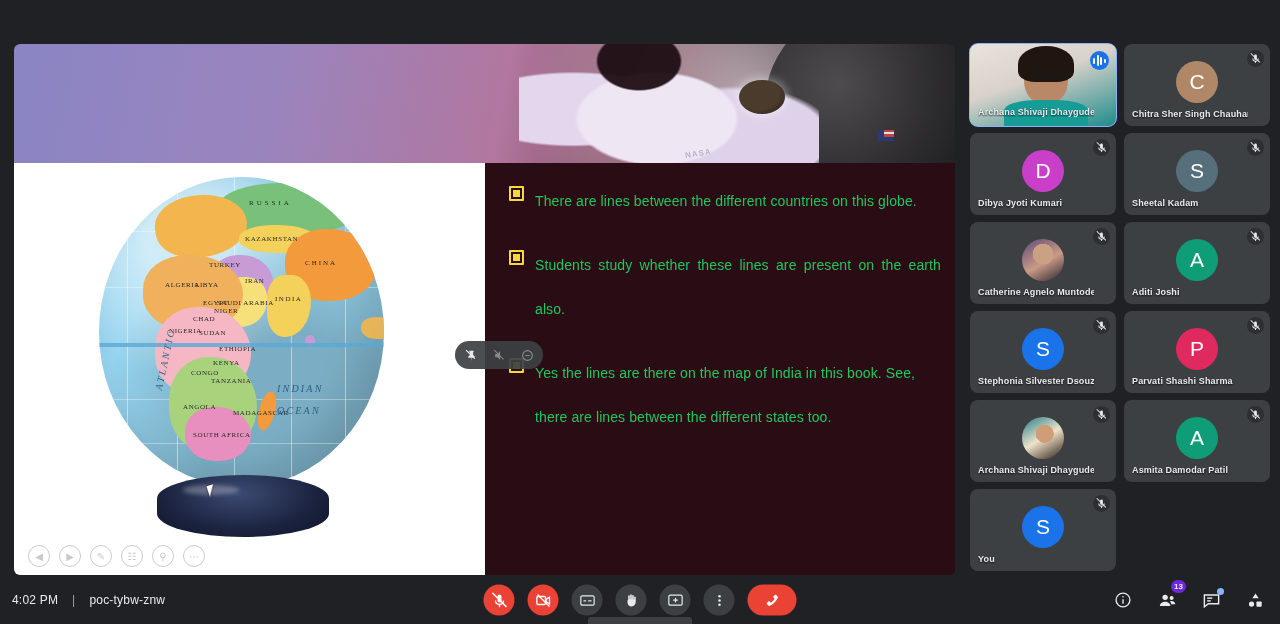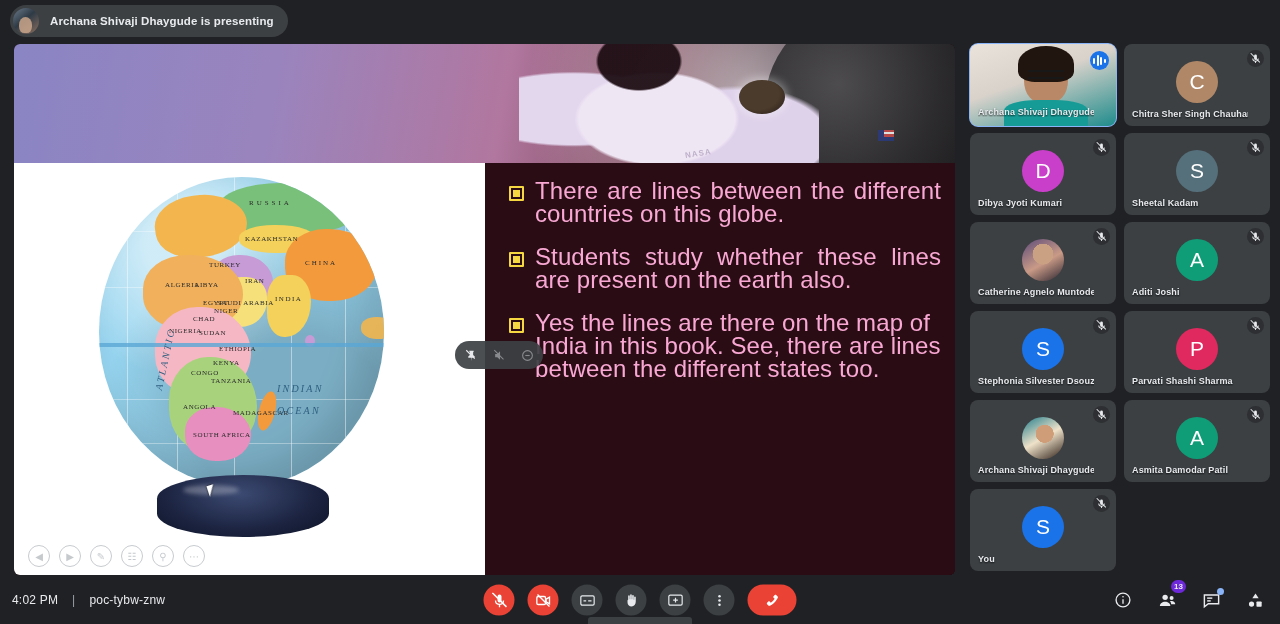--- a/index.html
+++ b/index.html
@@ -139,21 +139,21 @@
 
   .text-panel { position:absolute; left:471px; top:0; right:0; bottom:0; background:#2a0d14; }
   .bullets { position:absolute; left:24px; top:16px; right:14px; }
   .bullet { display:flex; margin-bottom:20px; }
   .bullet-box {
     flex:0 0 auto; width:15px; height:15px; margin-top:7px; margin-right:11px;
     border:2px solid #f5d742; background:#f5d742; border-radius:1px;
     box-shadow: inset 0 0 0 2px #2a0d14;
   }
   .bullet-text {
-    color:#f9a8d4; font-size:24px; line-height:23px; text-align:justify;
+    color:#22c55e; font-size:14px; line-height:44px; text-align:justify;
     text-justify:inter-word; letter-spacing:.1px;
   }
   .bullet:last-child .bullet-text { text-align:left; }
 
   .pptx-controls {
     position:absolute; left:14px; bottom:8px; display:flex; gap:9px; opacity:.55;
   }
   .pptx-btn {
     width:22px; height:22px; border-radius:50%; border:1px solid #9aa0a6;
     display:flex; align-items:center; justify-content:center;
@@ -257,26 +257,20 @@
     position:absolute; left:50%; bottom:0; transform:translateX(-50%);
     width:104px; height:7px; background:#3c4043; border-radius:3px 3px 0 0;
   }
   svg { display:block; }
 </style>
 </head>
 <body>
 
 <div class="app">
 
-  <div class="topbar">
-    <div class="present-pill">
-      <div class="present-avatar"></div>
-      <span class="present-text">Archana Shivaji Dhaygude is presenting</span>
-    </div>
-  </div>
 
   <div class="stage">
     <div class="slide">
 
       <div class="slide-header">
         <div class="moon"></div>
         <div class="astro"></div>
         <div class="astro-visor"></div>
         <div class="astro-nasa">NASA</div>
         <div class="astro-flag"></div>

